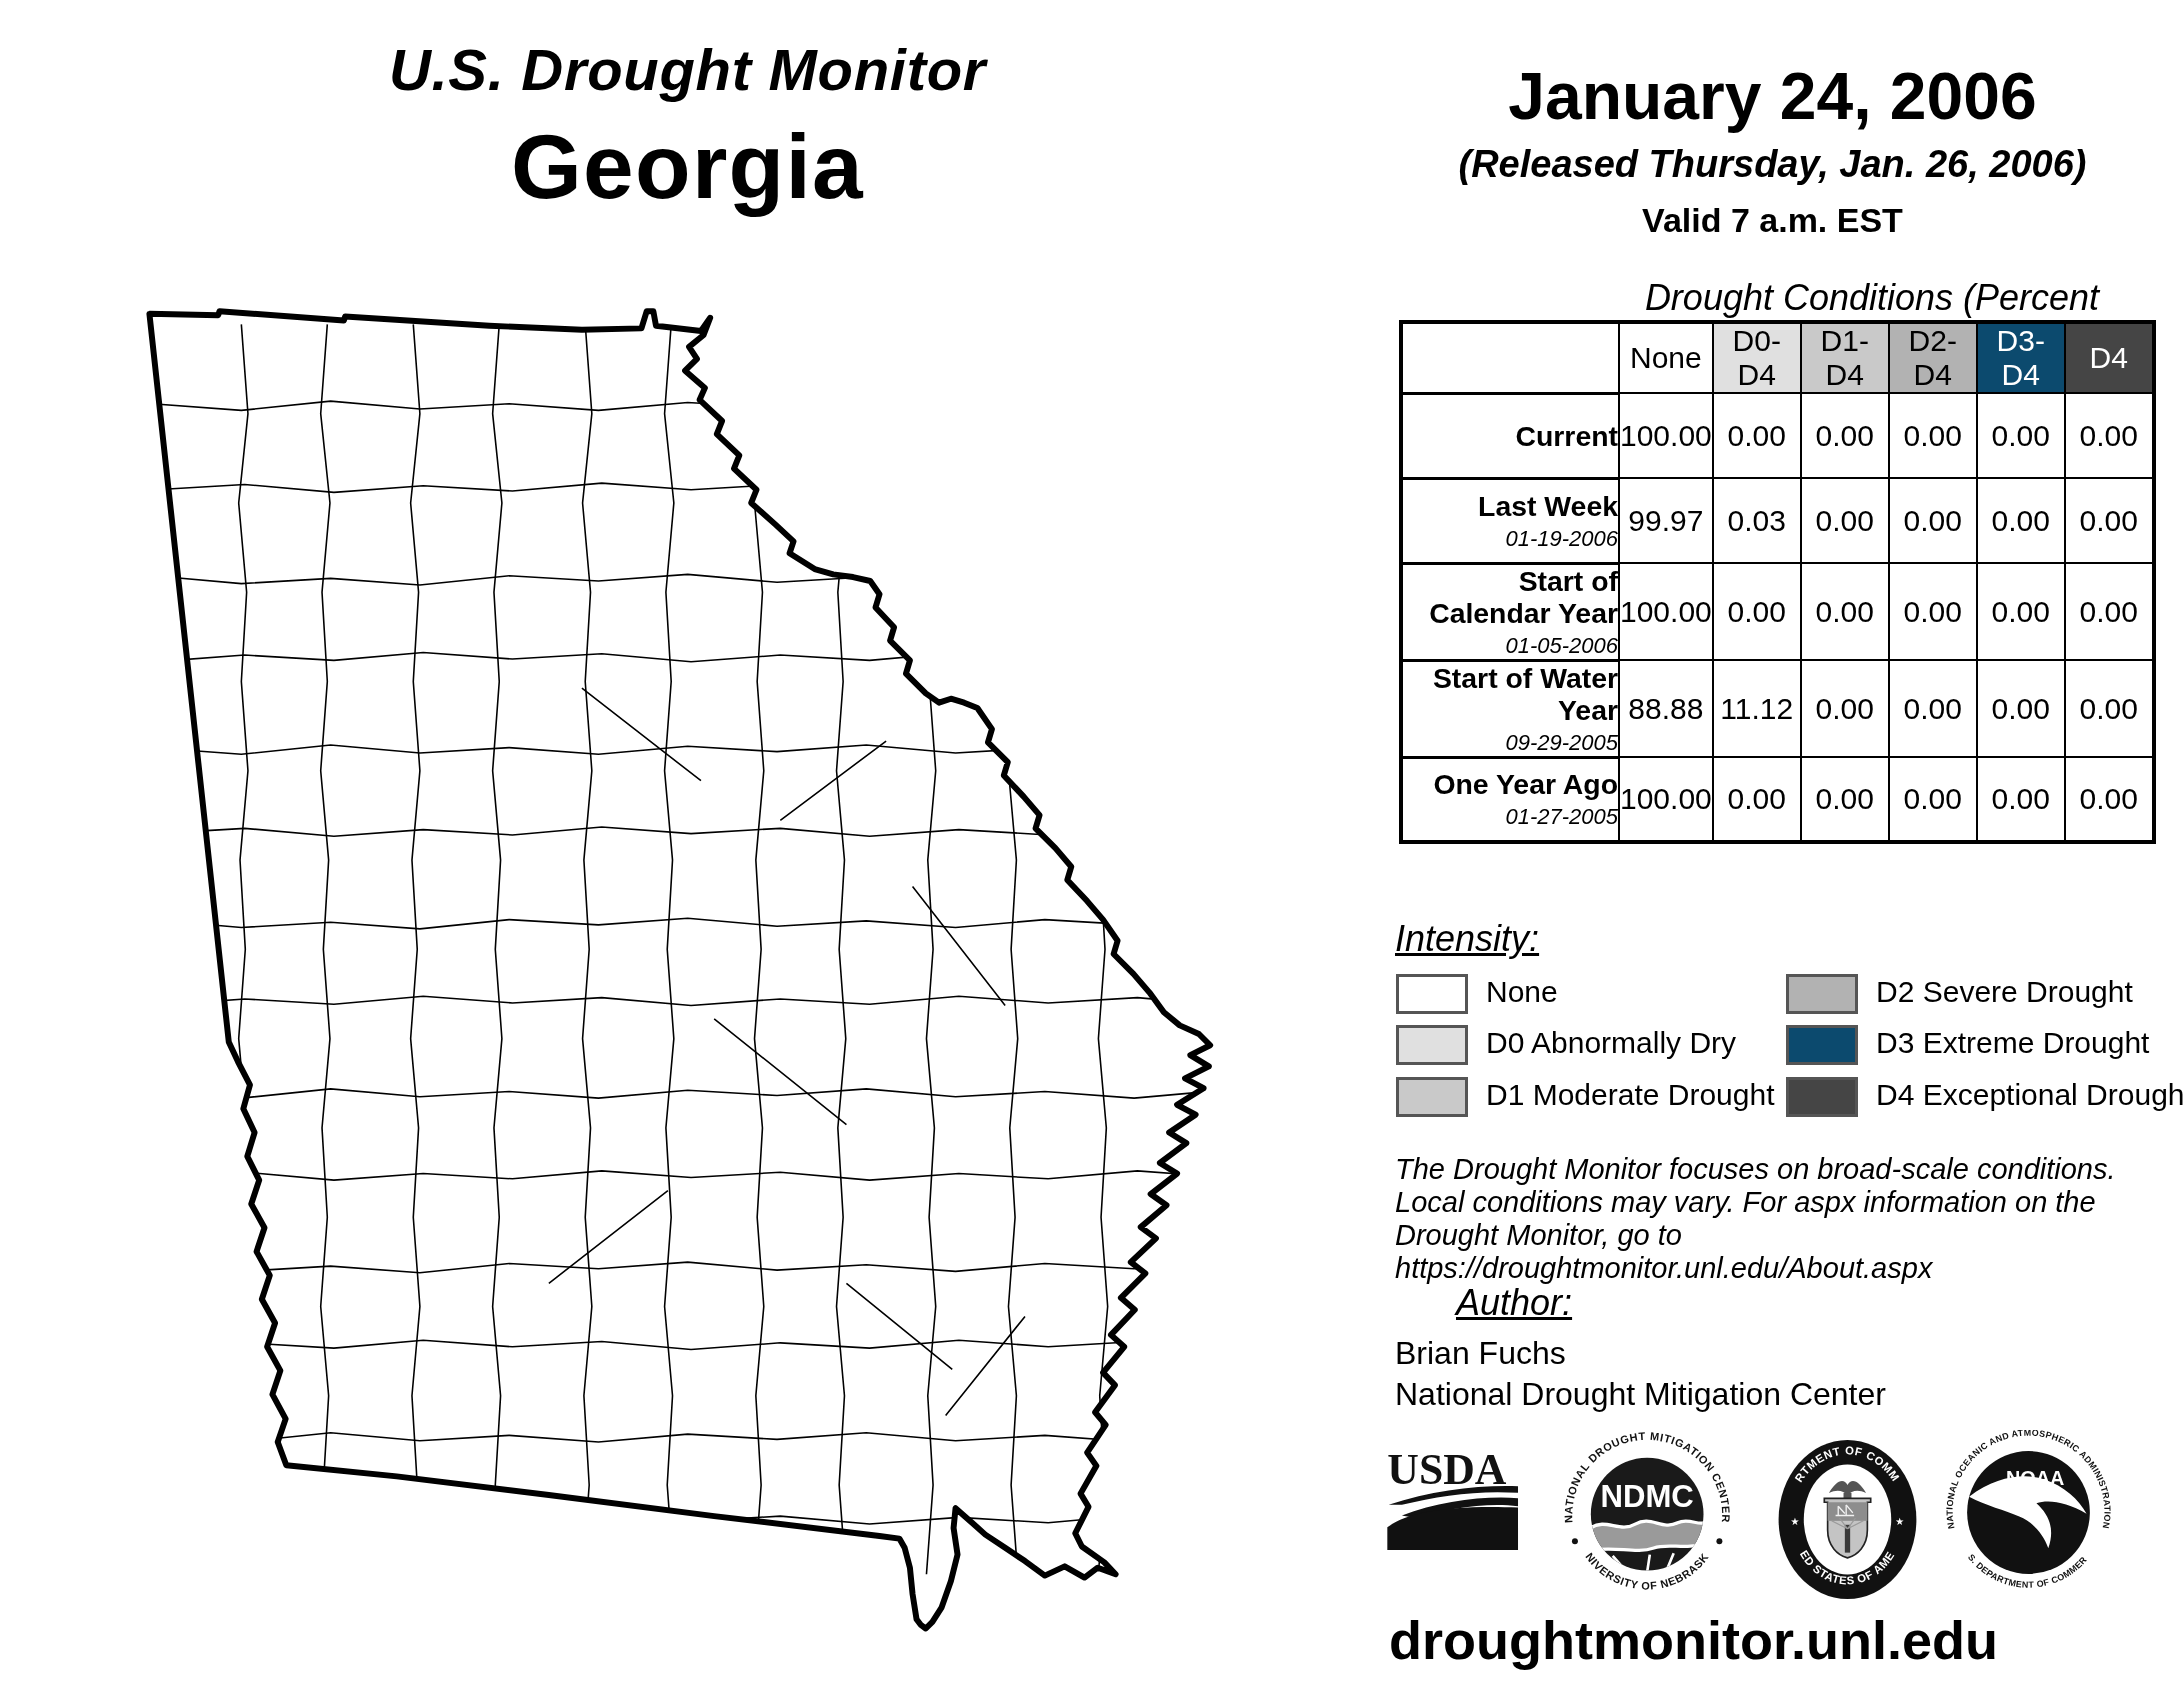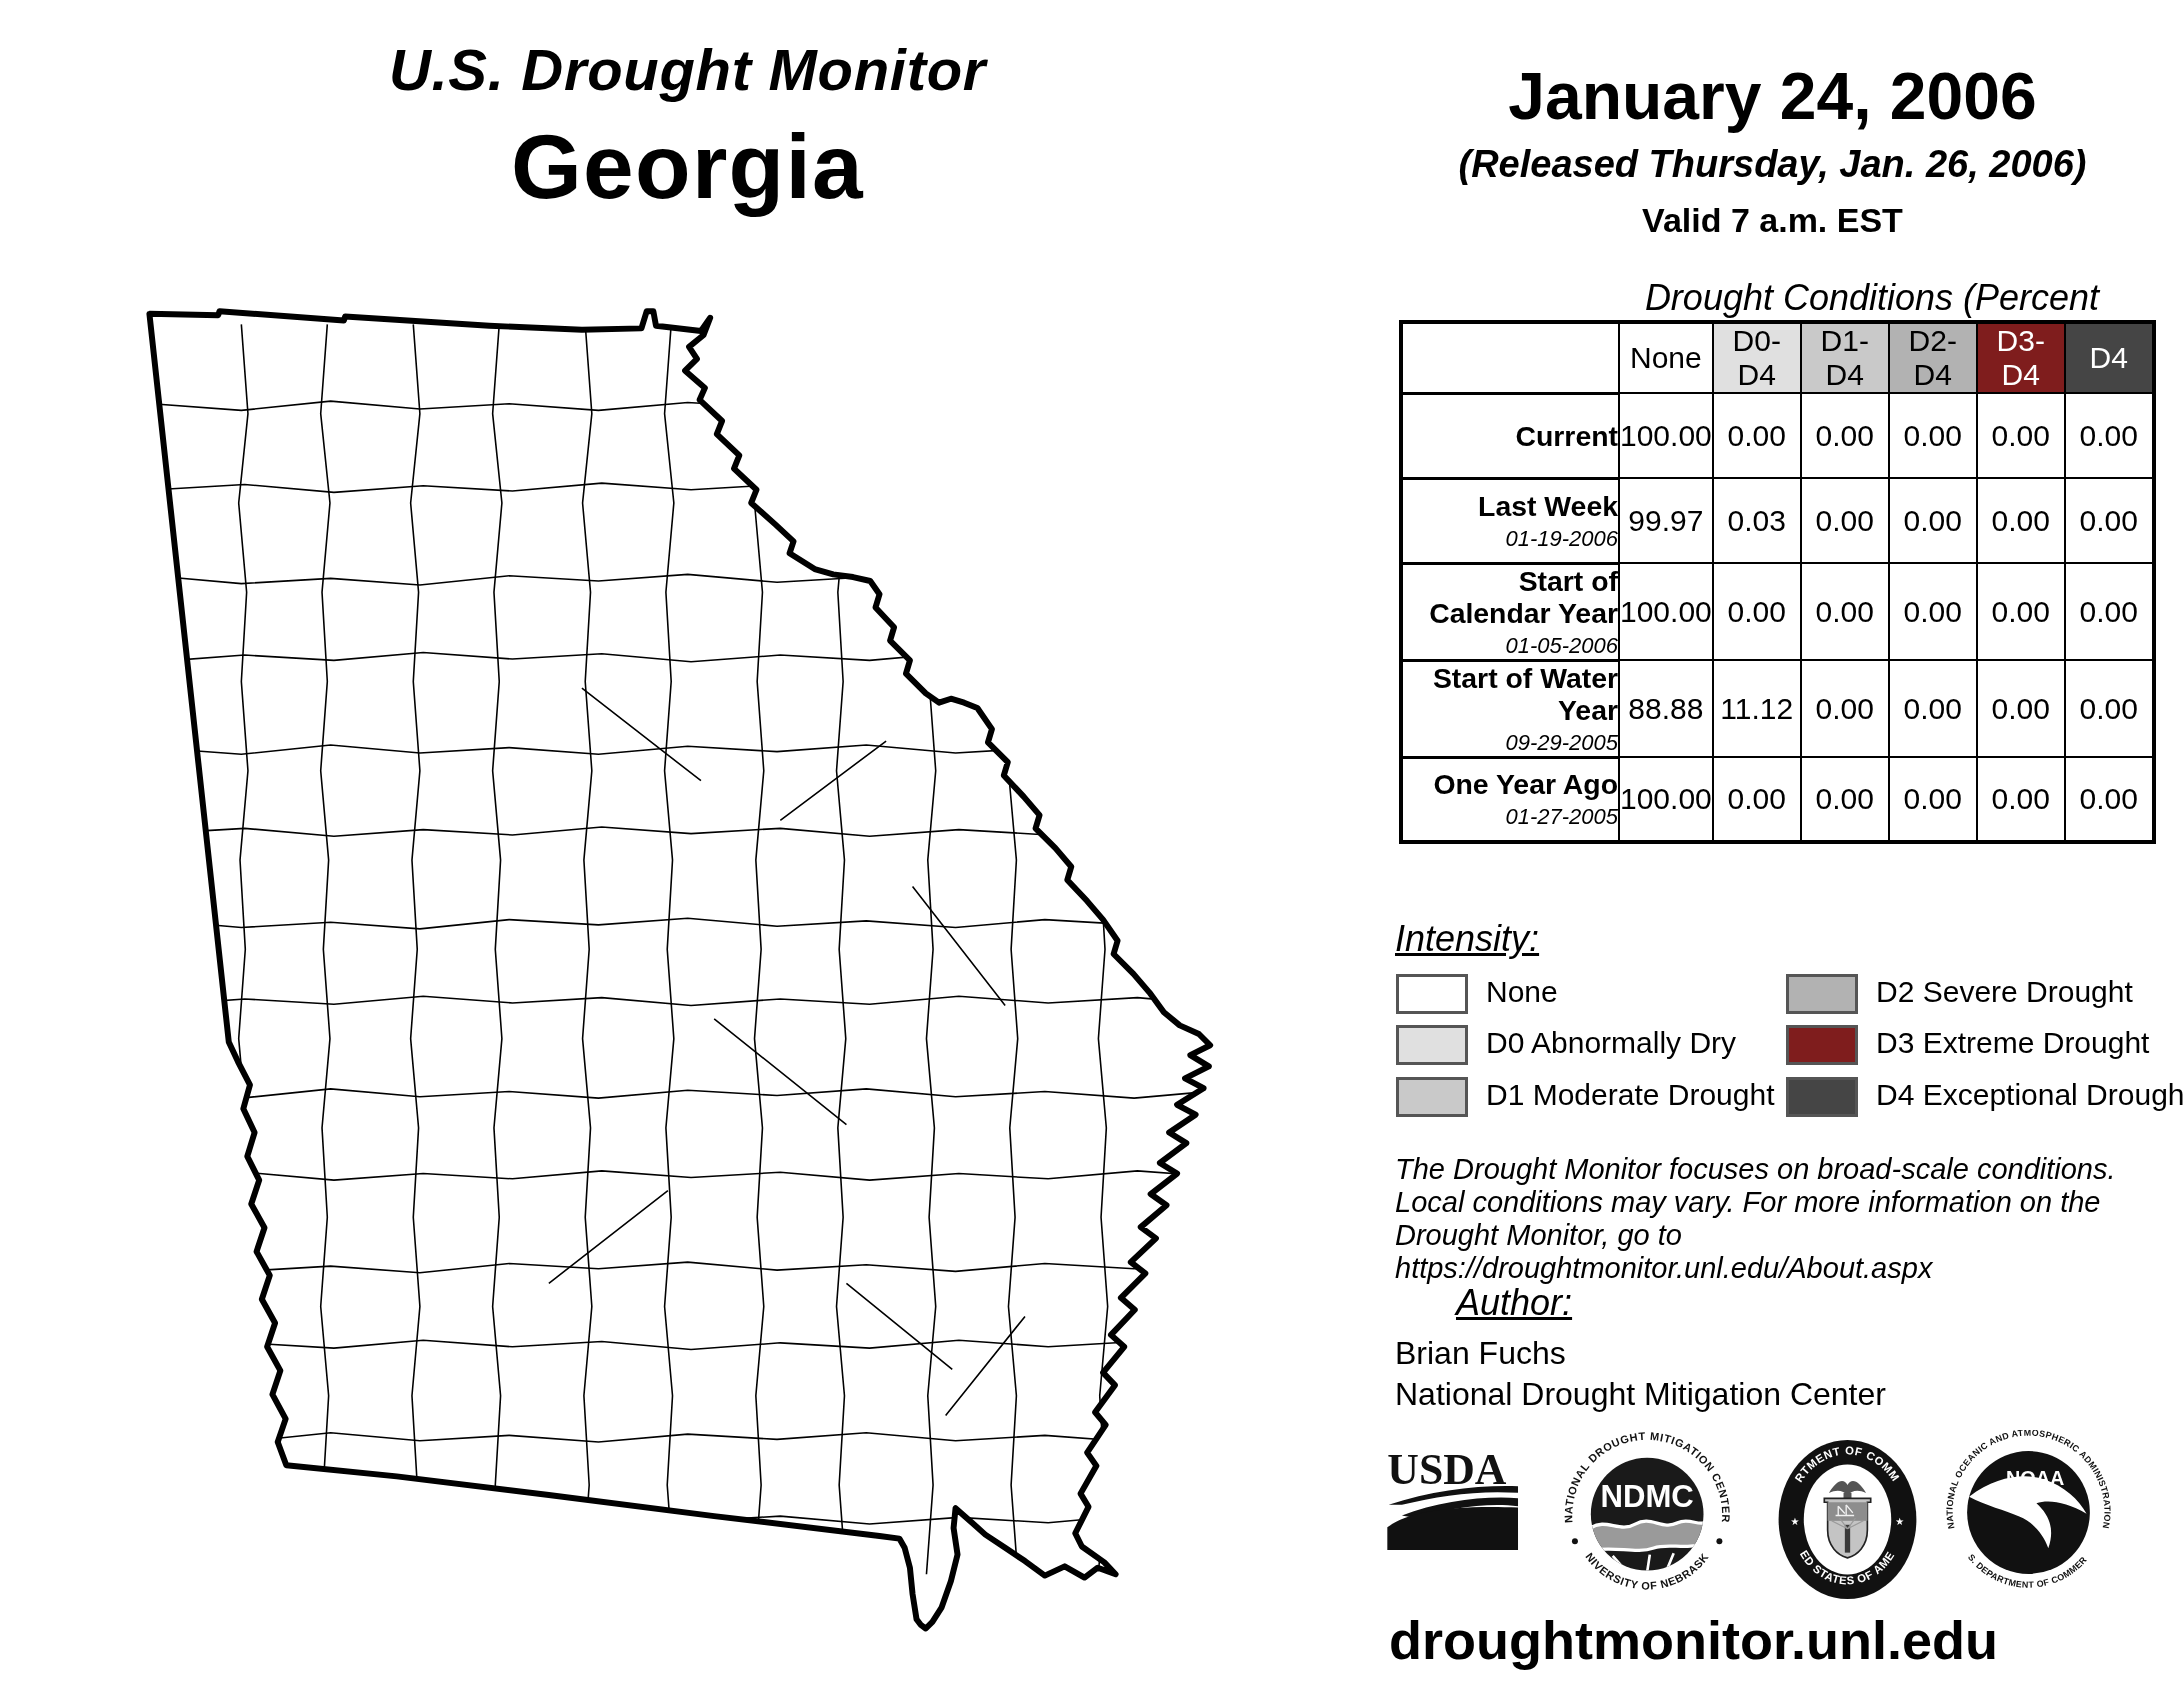--- a/index.html
+++ b/index.html
@@ -29,21 +29,21 @@
   #drought-table .val{width:86px;text-align:center;font-size:30px;border-width:2.6px 2px;}
   #drought-table .hcell{width:86px;text-align:center;font-size:30px;font-weight:normal;}
   #drought-table{border:4px solid #000;}
   .rowlab{text-align:right;}
   .rowlab .lab{font-size:28.4px;font-weight:bold;line-height:32px;}
   .rowlab .dt{font-size:22px;font-style:italic;margin-top:4px;}
   .c-none{background:#ffffff;color:#000;}
   .c-d0{background:#e0e0e0;color:#000;}
   .c-d1{background:#c9c9c9;color:#000;}
   .c-d2{background:#b2b2b2;color:#000;}
-  .c-d3{background:#7f1d1d;color:#fff;}
+  .c-d3{background:#0c4a6e;color:#fff;}
   .c-d4{background:#454545;color:#fff;}
   
   #intensity-heading{left:1395px;top:918px;font-size:36px;font-style:italic;
     text-decoration:underline;}
   .leg-item{position:absolute;height:38px;}
   .leg-swatch{position:absolute;left:0;top:0;width:66px;height:34px;border:3.3px solid #555;}
   .leg-label{position:absolute;left:90px;top:1.3px;font-size:30px;white-space:nowrap;}
   
   #disclaimer{left:1395px;top:1153px;width:781px;font-size:29px;font-style:italic;
     line-height:33px;}
@@ -232,21 +232,21 @@
   <span class="leg-swatch c-d3"></span>
   <span class="leg-label">D3 Extreme Drought</span>
 </div>
 <div class="leg-item" style="left:1786px;top:1077px;">
   <span class="leg-swatch c-d4"></span>
   <span class="leg-label">D4 Exceptional Drought</span>
 </div>
 
 <div class="abs" id="disclaimer">
   <div>The Drought Monitor focuses on broad-scale conditions.</div>
-  <div>Local conditions may vary. For more information on the</div>
+  <div>Local conditions may vary. For aspx information on the</div>
   <div>Drought Monitor, go to https://droughtmonitor.unl.edu/About.aspx</div>
 </div>
 
 <div class="abs" id="author-heading">Author:</div>
 <div class="abs" id="author-name">Brian Fuchs</div>
 <div class="abs" id="author-org">National Drought Mitigation Center</div>
 
 <svg class="logo" style="left:1386px;top:1449px;" width="136" height="103" viewBox="0 0 205 155">
   <text x="2" y="52" class="serif" font-size="66" font-weight="bold" fill="#111">USDA</text>
   <g fill="#111">

